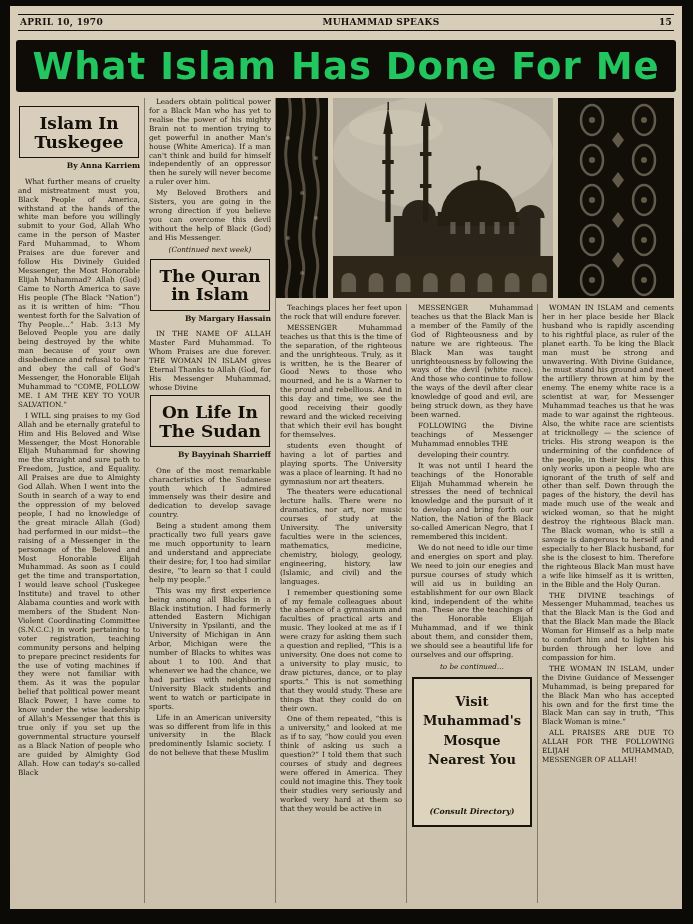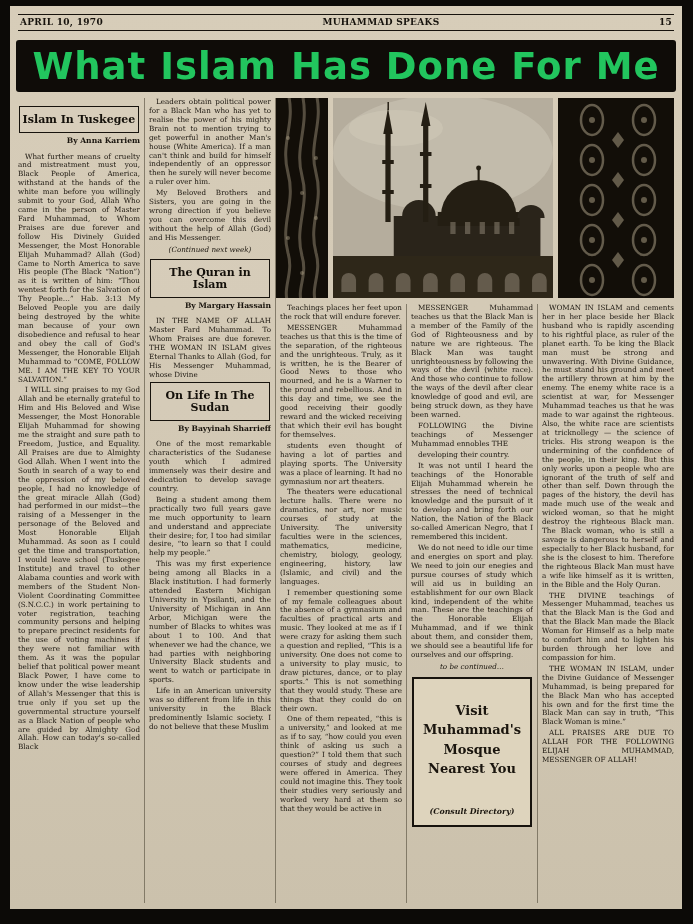--- a/index.html
+++ b/index.html
@@ -34,29 +34,29 @@
   
   .photo-region{position:absolute;left:258px;top:0;width:398px;height:200px;display:flex;gap:5px;}
   .orn-left{width:52px;height:100%;}
   .photo{flex:1;height:100%;}
   .orn-right{width:116px;height:100%;}
   .photo-region svg{display:block;width:100%;height:100%;}
   
   .art-box{border:1px solid #17130d;padding:7px 2px 6px;margin:0 1px 3px;text-align:center;
     background:rgba(255,255,255,0.05);}
   .art-title{margin:0;font-family:"DejaVu Serif",serif;font-weight:bold;
-    font-size:11px;line-height:1.1;color:#14100a;}
+    font-size:17px;line-height:1.1;color:#14100a;}
   .art-byline{text-align:right;font-weight:bold;font-size:7.6px;margin:3px 0 7px;}
   .tusk-head{margin-top:8px;}
   
   .para{margin:0 0 2px;text-indent:7px;}
   .para.note{text-align:center;font-style:italic;text-indent:0;margin:3px 0 4px;}
   
   .mosque-ad{border:2px solid #17130d;background:#ded4bd;margin:5px 1px 0;height:150px;
-    padding:22px 7px 8px;box-sizing:border-box;display:flex;flex-direction:column;
+    padding:13px 7px 8px;box-sizing:border-box;display:flex;flex-direction:column;
     align-items:center;text-align:center;}
   .ad-main{font-family:"DejaVu Serif",serif;font-weight:bold;font-size:13px;line-height:1.5;}
   .ad-note{font-style:italic;font-weight:bold;font-size:7.8px;margin-top:auto;}
 </style>
 </head>
 <body>
 
 <div class="frame">
   <div class="sheet">
 
@@ -84,21 +84,21 @@
         <div class="art-byline">By Anna Karriem</div>
         <div>
             <p class="para">What further means of cruelty and mistreatment must you, Black People of America, withstand at the hands of the white man before you willingly submit to your God, Allah Who came in the person of Master Fard Muhammad, to Whom Praises are due forever and follow His Divinely Guided Messenger, the Most Honorable Elijah Muhammad? Allah (God) Came to North America to save His people (The Black “Nation”) as it is written of him: “Thou wentest forth for the Salvation of Thy People…” Hab. 3:13 My Beloved People you are daily being destroyed by the white man because of your own disobedience and refusal to hear and obey the call of God's Messenger, the Honorable Elijah Muhammad to “COME, FOLLOW ME. I AM THE KEY TO YOUR SALVATION.”</p>
             <p class="para">I WILL sing praises to my God Allah and be eternally grateful to Him and His Beloved and Wise Messenger, the Most Honorable Elijah Muhammad for showing me the straight and sure path to Freedom, Justice, and Equality. All Praises are due to Almighty God Allah. When I went into the South in search of a way to end the oppression of my beloved people, I had no knowledge of the great miracle Allah (God) had performed in our midst—the raising of a Messenger in the personage of the Beloved and Most Honorable Elijah Muhammad. As soon as I could get the time and transportation, I would leave school (Tuskegee Institute) and travel to other Alabama counties and work with members of the Student Non-Violent Coordinating Committee (S.N.C.C.) in work pertaining to voter registration, teaching community persons and helping to prepare precinct residents for the use of voting machines if they were not familiar with them. As it was the popular belief that political power meant Black Power, I have come to know under the wise leadership of Allah's Messenger that this is true only if you set up the governmental structure yourself as a Black Nation of people who are guided by Almighty God Allah. How can today's so-called Black</p>
           </div>
       </section>
 
       <section class="col col2">
         <div>
             <p class="para">Leaders obtain political power for a Black Man who has yet to realise the power of his mighty Brain not to mention trying to get powerful in another Man's house (White America). If a man can't think and build for himself independently of an oppressor then he surely will never become a ruler over him.</p>
-            <p class="para">My Beloved Brothers and Sisters, you are going in the wrong direction if you believe you can overcome this devil without the help of Allah (God) and His Messenger.</p>
+            <p class="para">My Beloved Brothers and Sisters, you are going in the wrong direction if you believe you can overcome this devil without the help of Black (God) and His Messenger.</p>
             <p class="para note">(Continued next week)</p>
           </div>
         <div class="art-box">
           <h2 class="art-title">The Quran in Islam</h2>
         </div>
         <div class="art-byline">By Margary Hassain</div>
         <div>
             <p class="para">IN THE NAME OF ALLAH Master Fard Muhammad. To Whom Praises are due forever. THE WOMAN IN ISLAM gives Eternal Thanks to Allah (God, for His Messenger Muhammad, whose Divine</p>
           </div>
         <div class="art-box">

